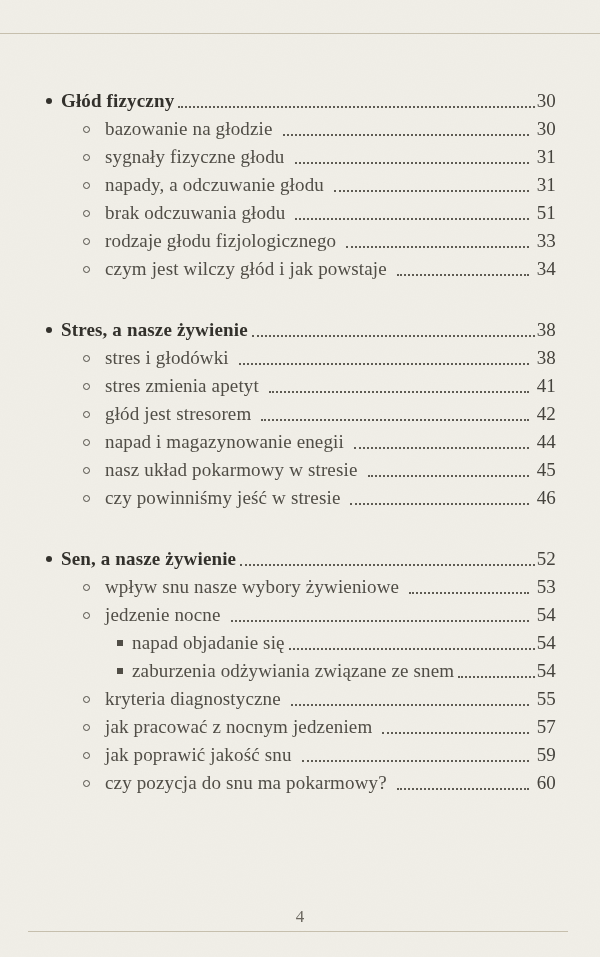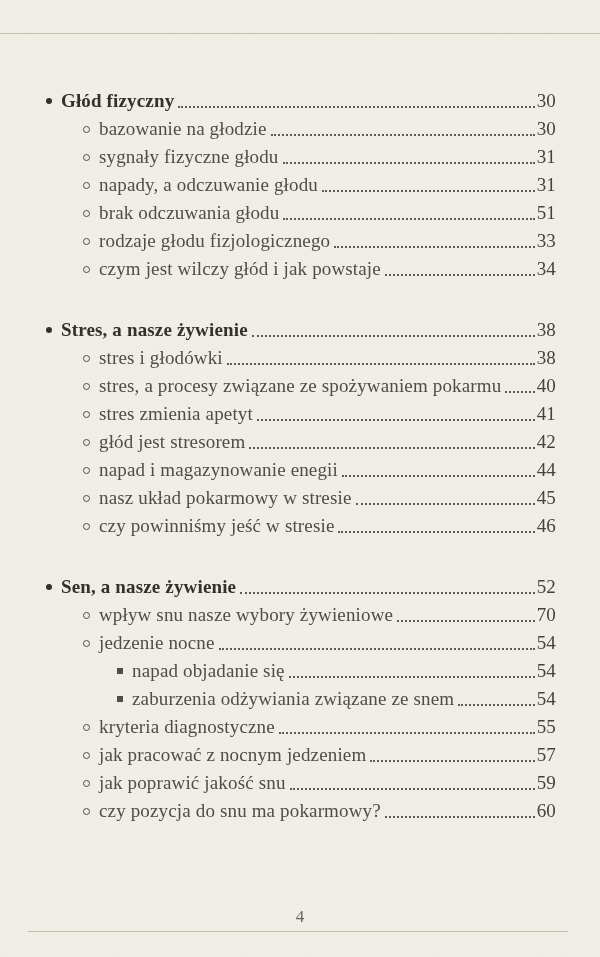--- a/index.html
+++ b/index.html
@@ -42,21 +42,21 @@
   .section:last-child{margin-bottom:0;}
   .row{
     display:flex;align-items:center;
     height:28px;
     font-size:19px;
     color:var(--item-text);
     letter-spacing:0.15px;
     white-space:nowrap;
   }
   .row.lvl1{font-weight:700;color:var(--heading-text);}
-  .row.lvl2{padding-left:37px;}
+  .row.lvl2{padding-left:37px;gap:6px;}
   .row.lvl3{padding-left:71px;}
   .bullet{flex:0 0 auto;margin-right:9px;}
   .lvl1 .bullet{
     width:6px;height:6px;border-radius:50%;
     background:var(--heading-text);
   }
   .lvl2 .bullet{
     box-sizing:border-box;
     width:7px;height:7px;border-radius:50%;
     border:1.3px solid var(--item-text);
@@ -155,26 +155,20 @@
     <span class="pagenum">38</span>
   </div>
         <div class="row lvl2">
     <span class="bullet"></span>
     <span class="label">stres i głodówki</span>
     <span class="leader"></span>
     <span class="pagenum">38</span>
   </div>
         <div class="row lvl2">
     <span class="bullet"></span>
-    <span class="label">stres, a procesy związane ze spożywaniem pokarmu</span>
-    <span class="leader"></span>
-    <span class="pagenum">40</span>
-  </div>
-        <div class="row lvl2">
-    <span class="bullet"></span>
     <span class="label">stres zmienia apetyt</span>
     <span class="leader"></span>
     <span class="pagenum">41</span>
   </div>
         <div class="row lvl2">
     <span class="bullet"></span>
     <span class="label">głód jest stresorem</span>
     <span class="leader"></span>
     <span class="pagenum">42</span>
   </div>
@@ -201,21 +195,21 @@
         <div class="row lvl1">
     <span class="bullet"></span>
     <span class="label">Sen, a nasze żywienie</span>
     <span class="leader"></span>
     <span class="pagenum">52</span>
   </div>
         <div class="row lvl2">
     <span class="bullet"></span>
     <span class="label">wpływ snu nasze wybory żywieniowe</span>
     <span class="leader"></span>
-    <span class="pagenum">70</span>
+    <span class="pagenum">53</span>
   </div>
         <div class="row lvl2">
     <span class="bullet"></span>
     <span class="label">jedzenie nocne</span>
     <span class="leader"></span>
     <span class="pagenum">54</span>
   </div>
         <div class="row lvl3">
     <span class="bullet"></span>
     <span class="label">napad objadanie się</span>

